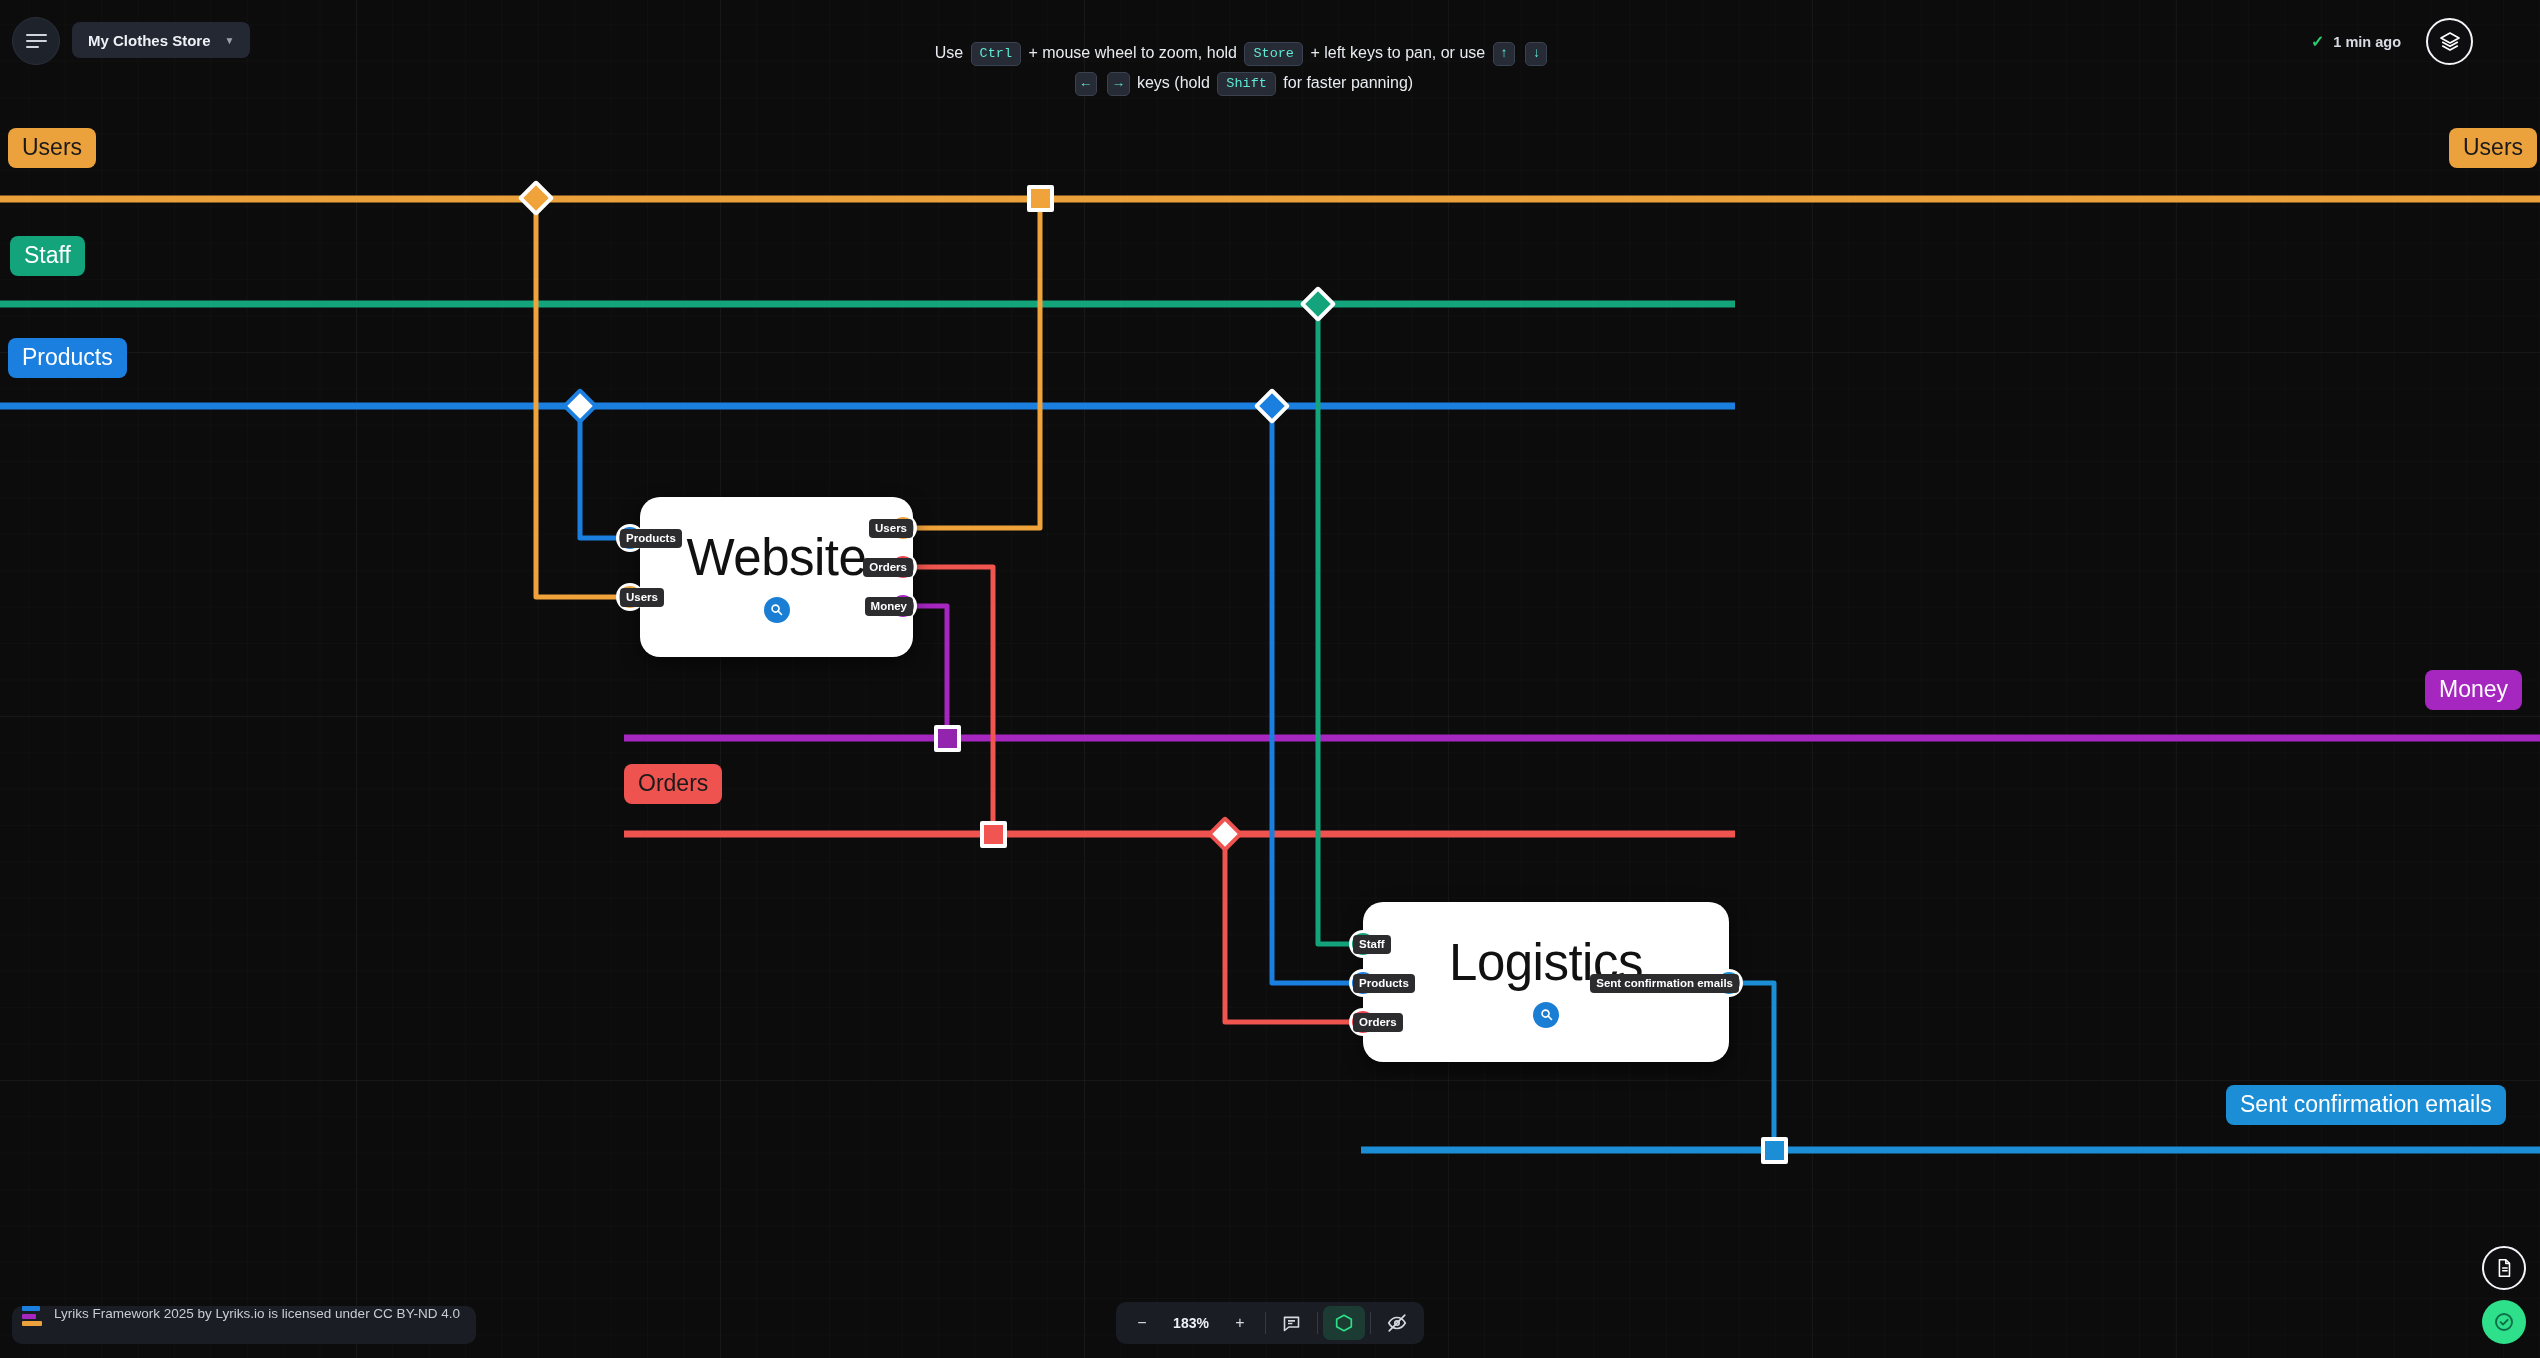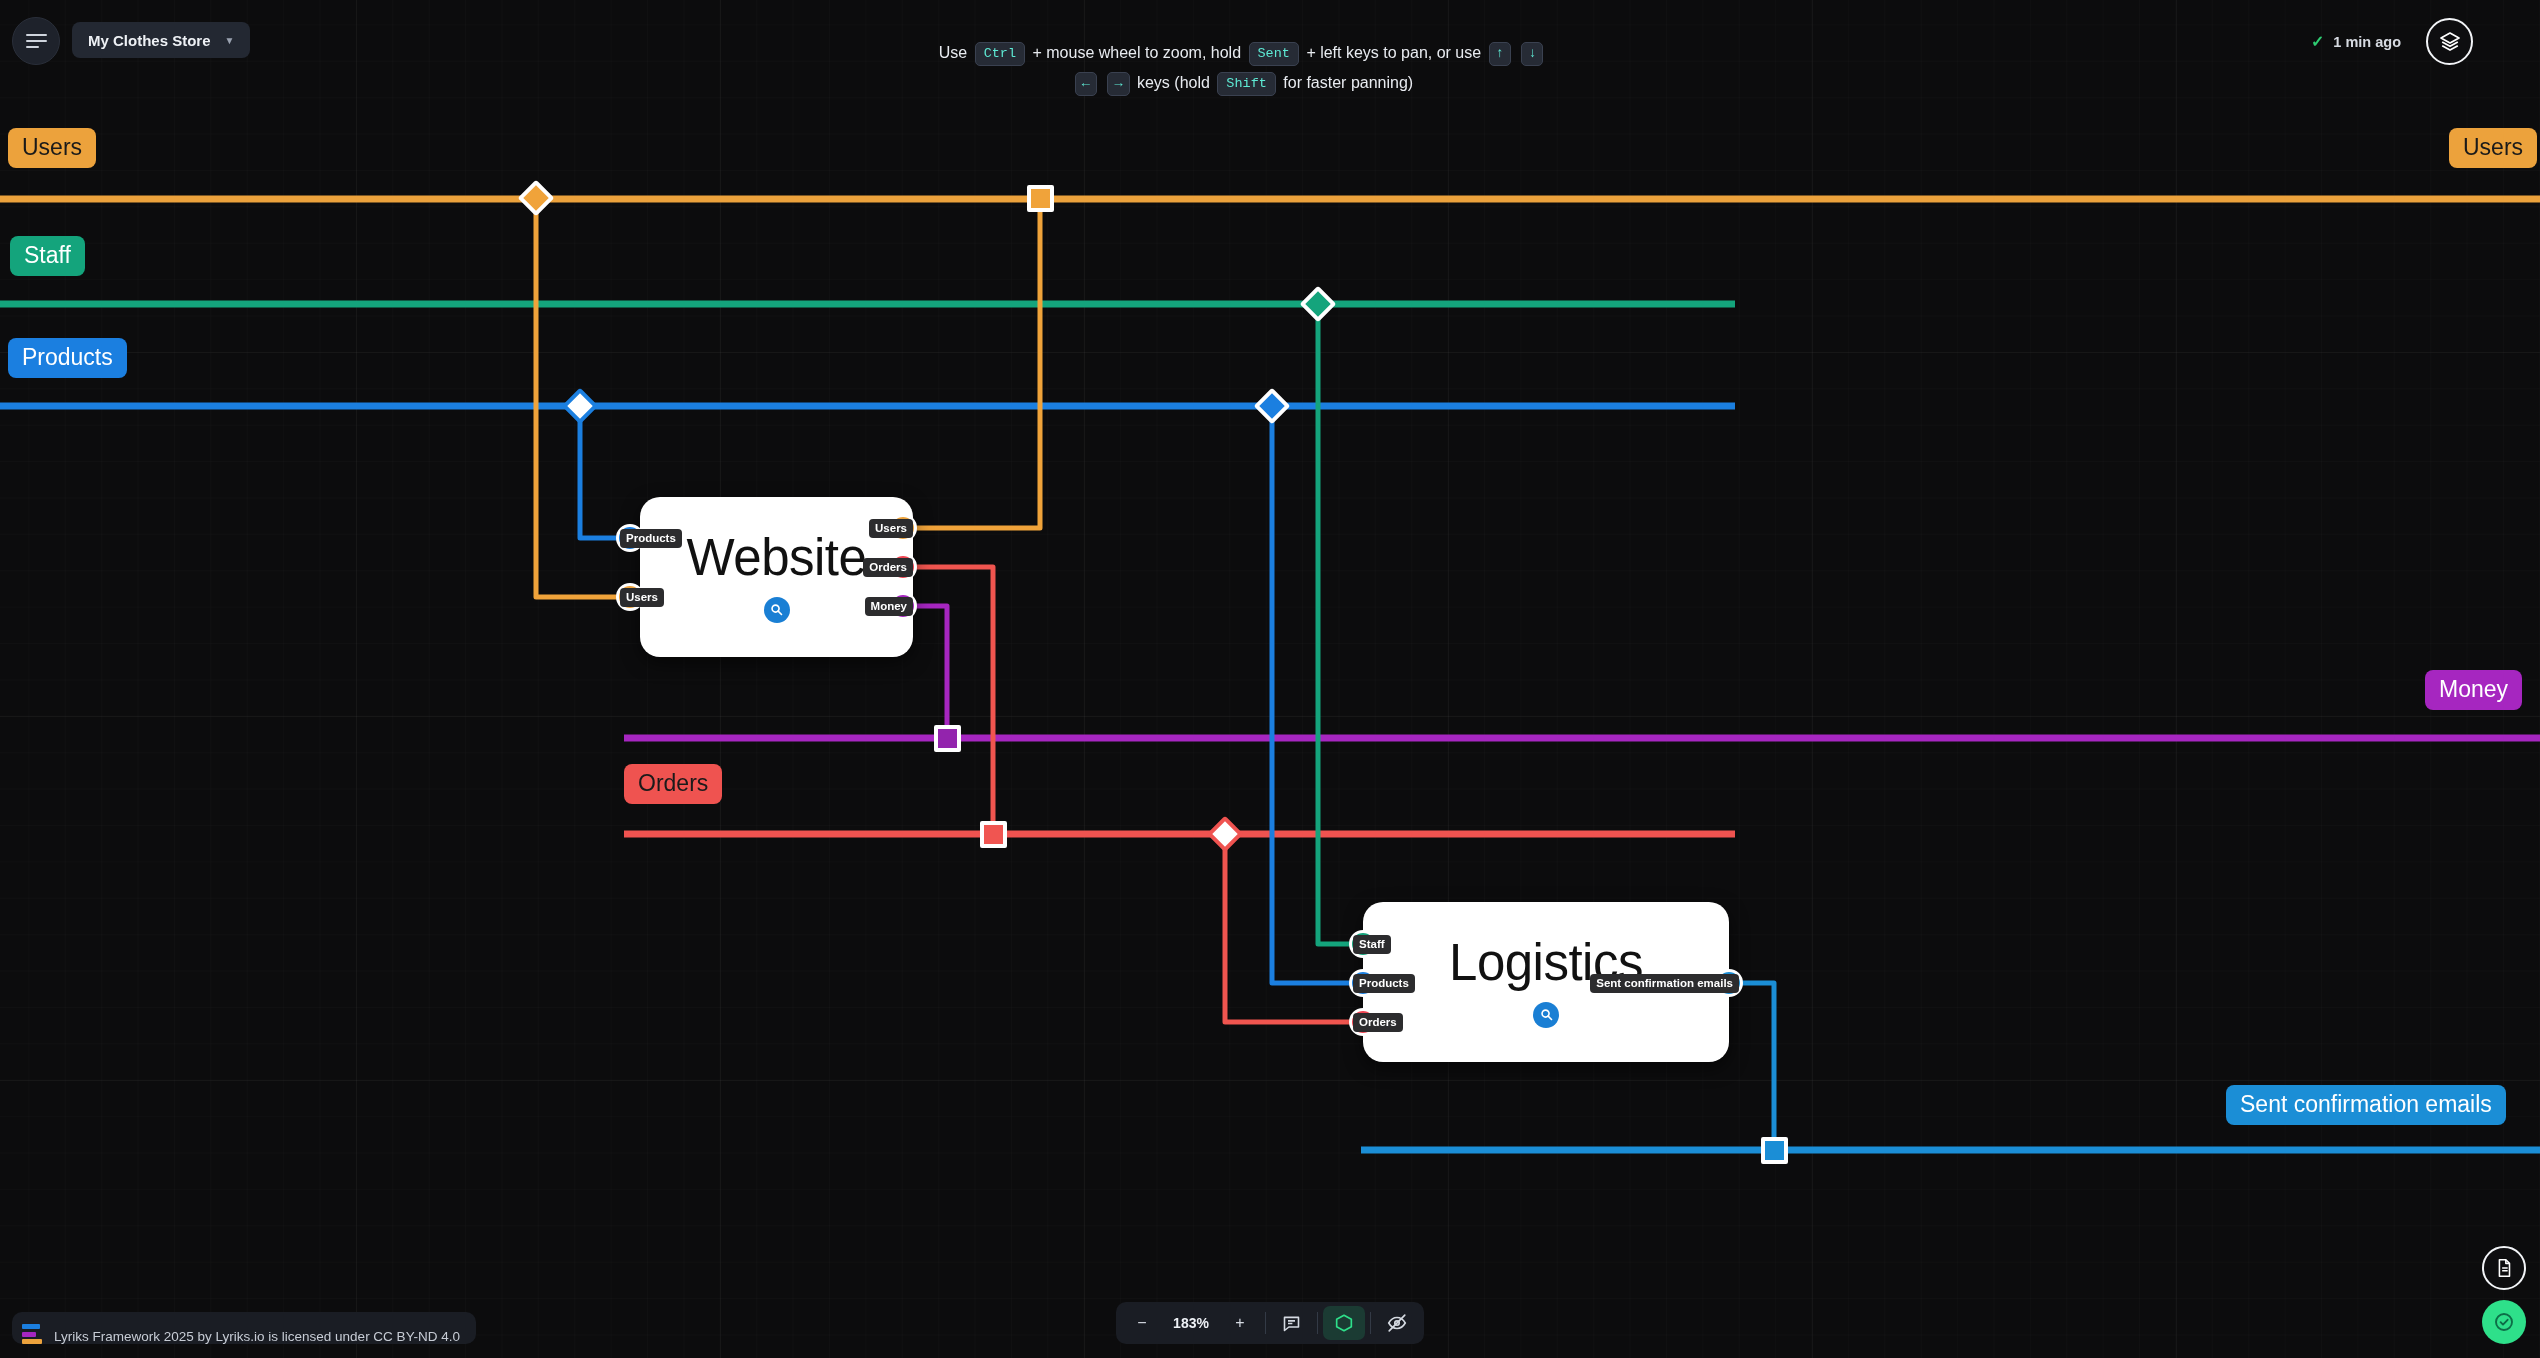--- a/index.html
+++ b/index.html
@@ -135,23 +135,23 @@
     width: 27px; height: 27px; border: 4px solid #fff; border-radius: 2px;
   }
   .marker.dia {
     width: 26px; height: 26px; border: 4px solid #fff;
     transform: rotate(45deg); border-radius: 3px;
   }
 
   
   .license {
     position: absolute; left: 12px; bottom: 14px; z-index: 45;
-    height: 32px; padding: 0 16px 0 10px;
+    height: 38px; padding: 0 16px 0 10px;
     background: #1a1d24; border-radius: 10px;
-    display: flex; align-items: flex-end; gap: 12px;
+    display: flex; align-items: flex-start; gap: 12px;
     color: #c7ccd5; font-size: 13.5px; white-space: nowrap;
   }
   .license .logo { width: 20px; display: flex; flex-direction: column; gap: 2.5px; }
   .license .logo i { display: block; height: 5px; border-radius: 1px; }
 
   .zoombar {
     position: absolute; left: 50%; transform: translateX(-50%); bottom: 14px; z-index: 45;
     height: 42px; padding: 0 6px;
     background: #1a1d24; border-radius: 10px;
     display: flex; align-items: center;
@@ -291,21 +291,21 @@
 
     <div class="project-pill">
       <span>My Clothes Store</span>
       <span class="caret">▼</span>
     </div>
 
     <div class="hint">
       <span>Use</span>
       <span class="kbd">Ctrl</span>
       <span>+ mouse wheel to zoom, hold</span>
-      <span class="kbd">Sent</span>
+      <span class="kbd">Store</span>
       <span>+ left keys to pan, or use</span>
       <span class="kbd arrow">↑</span>
       <span class="kbd arrow">↓</span>
       <span class="kbd arrow">←</span>
       <span class="kbd arrow">→</span>
       <span>keys (hold</span>
       <span class="kbd">Shift</span>
       <span>for faster panning)</span>
     </div>
 

